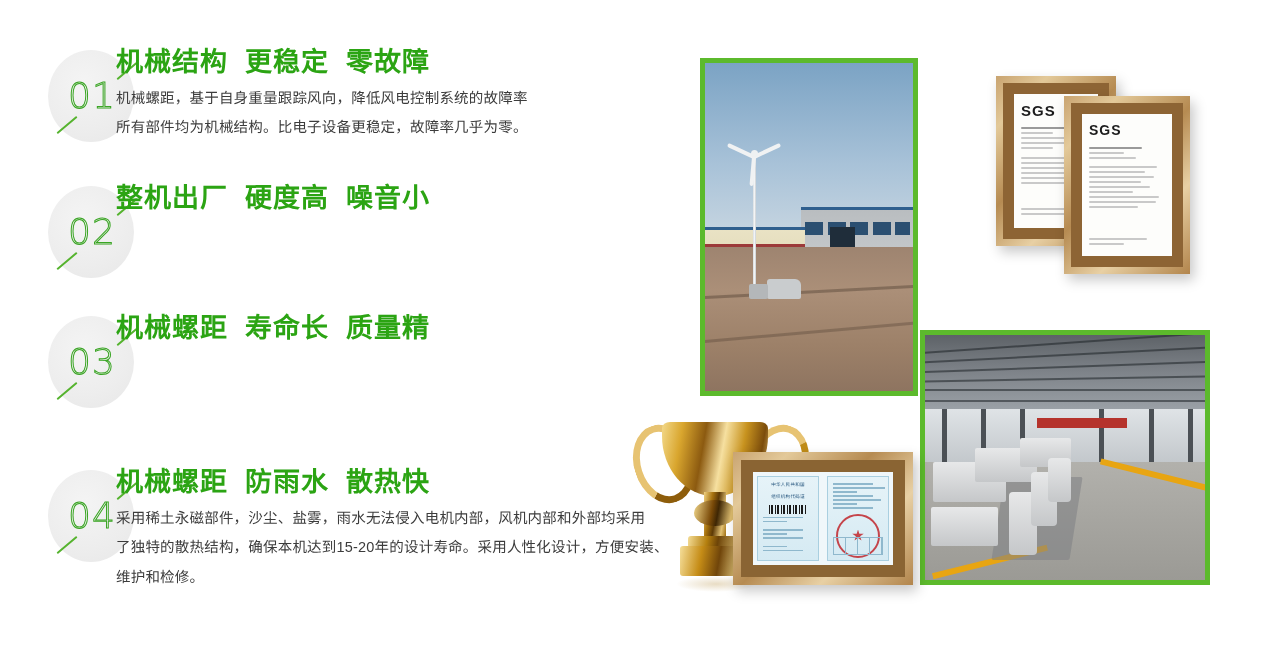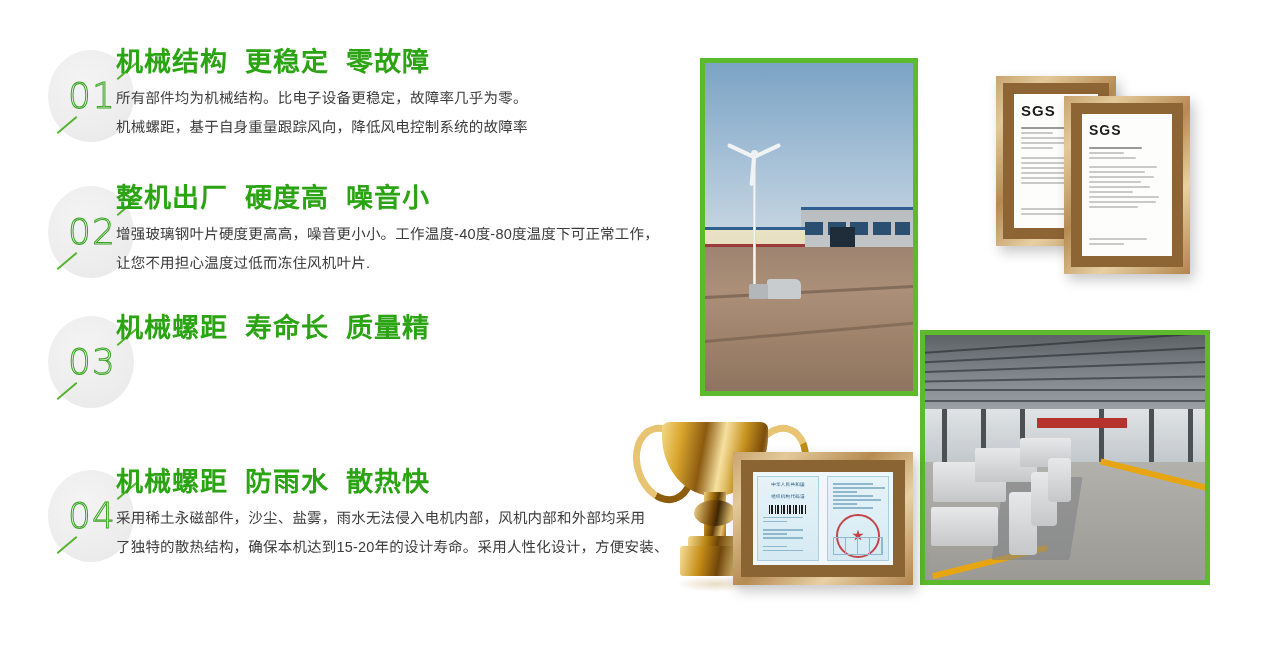--- a/index.html
+++ b/index.html
@@ -159,38 +159,34 @@
 
     <div class="feature f1">
       <div class="badge">
         <div class="badge-num">01</div>
         <span class="slash slash-tr"></span>
         <span class="slash slash-bl"></span>
       </div>
       <div class="f-body">
         <h2 class="f-title">机械结构  更稳定  零故障</h2>
         <div class="f-desc">
+          <div>机械螺距，基于自身重量跟踪风向，降低风电控制系统的故障率</div>
           <div>所有部件均为机械结构。比电子设备更稳定，故障率几乎为零。</div>
-          <div>机械螺距，基于自身重量跟踪风向，降低风电控制系统的故障率</div>
         </div>
       </div>
     </div>
 
     <div class="feature f2">
       <div class="badge">
         <div class="badge-num">02</div>
         <span class="slash slash-tr"></span>
         <span class="slash slash-bl"></span>
       </div>
       <div class="f-body">
         <h2 class="f-title">整机出厂  硬度高  噪音小</h2>
-        <div class="f-desc">
-          <div>增强玻璃钢叶片硬度更高高，噪音更小小。工作温度-40度-80度温度下可正常工作，</div>
-          <div>让您不用担心温度过低而冻住风机叶片.</div>
-        </div>
       </div>
     </div>
 
     <div class="feature f3">
       <div class="badge">
         <div class="badge-num">03</div>
         <span class="slash slash-tr"></span>
         <span class="slash slash-bl"></span>
       </div>
       <div class="f-body">
@@ -202,20 +198,21 @@
       <div class="badge">
         <div class="badge-num">04</div>
         <span class="slash slash-tr"></span>
         <span class="slash slash-bl"></span>
       </div>
       <div class="f-body">
         <h2 class="f-title">机械螺距  防雨水  散热快</h2>
         <div class="f-desc">
           <div>采用稀土永磁部件，沙尘、盐雾，雨水无法侵入电机内部，风机内部和外部均采用</div>
           <div>了独特的散热结构，确保本机达到15-20年的设计寿命。采用人性化设计，方便安装、</div>
+          <div>维护和检修。</div>
         </div>
       </div>
     </div>
 
   </div>
 
   <div class="gallery">
 
     <div class="photo photo-factory">
       <div class="sky"></div>

